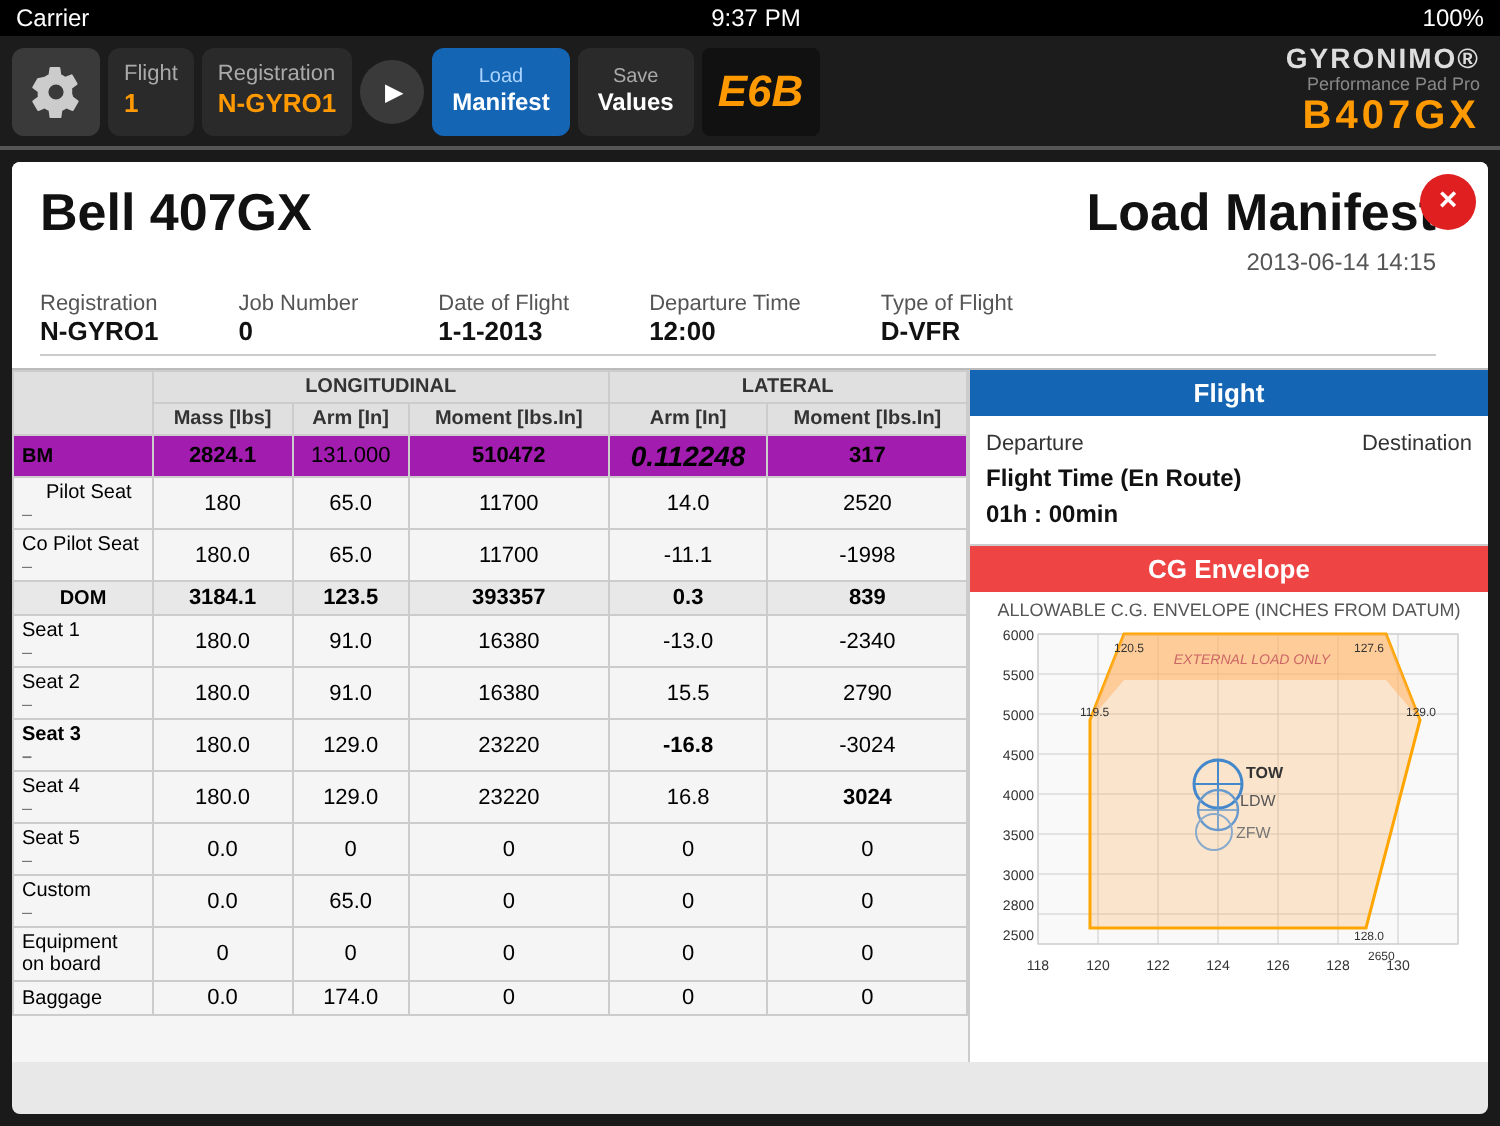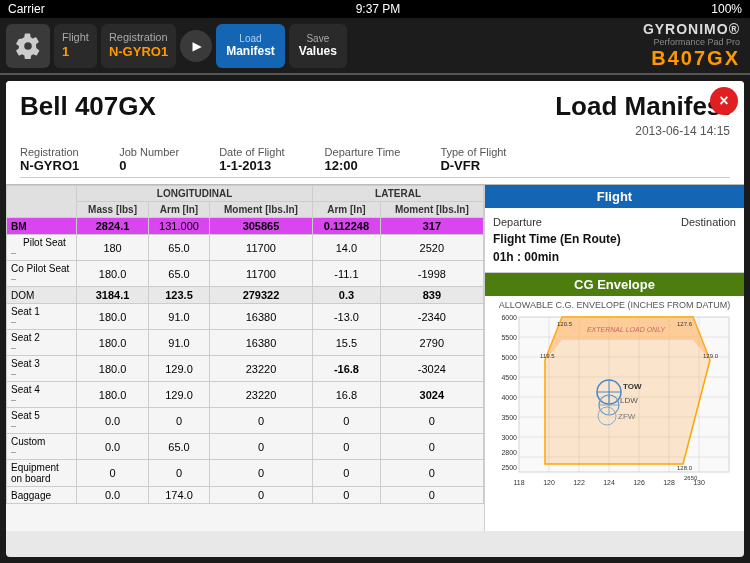--- a/index.html
+++ b/index.html
@@ -71,21 +71,21 @@
 
     
     #close-btn {
       position: absolute; top: 6px; right: 6px; width: 28px; height: 28px;
       background: #e02020; border-radius: 50%; display: flex; align-items: center;
       justify-content: center; cursor: pointer; z-index: 10; color: #fff; font-size: 16px; font-weight: bold;
     }
 
     
     #doc-header {
-      background: #fff; padding: 10px 14px 6px 14px;
+      background: #fff; padding: 10px 26px 6px 14px;
       border-bottom: 1px solid #bbb;
     }
     #doc-title-row {
       display: flex; justify-content: space-between; align-items: flex-start;
     }
     #bell-title { font-size: 26px; font-weight: bold; color: #111; }
     #load-manifest-title { font-size: 26px; font-weight: bold; color: #111; text-align: right; }
     #date-stamp { font-size: 12px; color: #555; text-align: right; margin-top: 2px; }
 
     #meta-row {
@@ -108,41 +108,41 @@
     table {
       width: 100%; border-collapse: collapse; font-size: 11px;
     }
     th, td {
       border: 1px solid #ccc; padding: 2px 4px; text-align: center;
     }
     th { background: #e0e0e0; font-size: 10px; }
     .col-header-group th {
       font-size: 10px; color: #333;
     }
-    .row-bm td { background: #d946ef; font-weight: bold; }
+    .row-bm td { background: #a21caf; font-weight: bold; }
     .row-dom td { background: #e8e8e8; font-weight: bold; }
 
     
     #right-panel {
       width: 260px; background: #f0f0f0; border-left: 1px solid #ccc;
       display: flex; flex-direction: column;
     }
     #flight-section {
       background: #1565b5; color: #fff; padding: 4px 8px; font-size: 13px; font-weight: bold;
       text-align: center;
     }
     #flight-info {
       background: #fff; padding: 8px; border-bottom: 1px solid #ccc;
     }
     .flight-row { display: flex; justify-content: space-between; margin-bottom: 4px; }
     .flight-col { font-size: 11px; color: #333; }
     .flight-time { font-size: 12px; font-weight: bold; color: #111; margin-top: 4px; }
 
     #cg-section {
-      background: #4d7c0f; color: #fff; padding: 4px 8px; font-size: 13px; font-weight: bold;
+      background: #ef4444; color: #fff; padding: 4px 8px; font-size: 13px; font-weight: bold;
       text-align: center;
     }
     #cg-envelope {
       background: #fff; flex: 1; position: relative; overflow: hidden;
       padding: 4px;
     }
     #cg-title { font-size: 9px; color: #555; text-align: center; margin-bottom: 2px; }
 
     
     #table-area::-webkit-scrollbar { width: 6px; height: 6px; }
@@ -187,20 +187,23 @@
   <div class="nav-active">
     <div class="top-label">Load</div>
     <div class="bot-label">Manifest</div>
   </div>
 
   <div class="nav-save">
     <div class="top-label">Save</div>
     <div class="bot-label">Values</div>
   </div>
 
+  <div id="e6b-logo">
+    <span style="color:#f90;font-size:22px;font-weight:900;font-style:italic;">E6B</span>
+  </div>
 
   <div id="gyronimo-logo">
     <div style="display:flex;align-items:baseline;gap:4px;">
       <span style="color:#ddd;font-size:14px;font-weight:bold;letter-spacing:1px;">GYRONIMO®</span>
     </div>
     <div style="color:#888;font-size:9px;text-align:right;">Performance Pad Pro</div>
     <div style="color:#f90;font-size:20px;font-weight:900;letter-spacing:2px;">B407GX</div>
   </div>
 </div>
 
@@ -255,22 +258,22 @@
             <th>Moment [lbs.In]</th>
             <th>Arm [In]</th>
             <th>Moment [lbs.In]</th>
           </tr>
         </thead>
         <tbody id="table-body">
         <tr class="row-bm">
               <td style="text-align: left; font-weight: bold; font-size: 10px;">BM</td>
               <td style="font-weight: bold; font-size: 11px;">2824.1</td>
               <td style="font-weight: normal; font-size: 11px;">131.000</td>
-              <td style="font-weight: bold; font-size: 11px;">305865</td>
-              <td style="font-weight: bold; font-size: 11px;">0.112248</td>
+              <td style="font-weight: bold; font-size: 11px;">510472</td>
+              <td style="font-weight: bold; font-size: 14px; font-style: italic;">0.112248</td>
               <td style="font-weight: bold; font-size: 11px;">317</td>
             </tr>
             <tr>
               <td style="text-align: left; font-weight: normal;">
                 <div style="font-size:10px;margin-left:12px;">Pilot Seat</div>
                 <div style="font-size:9px;color:#777;">–</div>
               </td>
               <td style="font-weight: normal; font-size: 11px;">180</td>
               <td style="font-weight: normal; font-size: 11px;">65.0</td>
               <td style="font-weight: normal; font-size: 11px;">11700</td>
@@ -282,24 +285,24 @@
                 <div style="font-size:10px;">Co Pilot Seat</div>
                 <div style="font-size:9px;color:#777;">–</div>
               </td>
               <td style="font-weight: normal; font-size: 11px;">180.0</td>
               <td style="font-weight: normal; font-size: 11px;">65.0</td>
               <td style="font-weight: normal; font-size: 11px;">11700</td>
               <td style="font-weight: normal; font-size: 11px;">-11.1</td>
               <td style="font-weight: normal; font-size: 11px;">-1998</td>
             </tr>
             <tr class="row-dom">
-              <td style="text-align: left; font-weight: normal; font-size: 10px;">DOM</td>
+              <td style="text-align: center; font-weight: bold; font-size: 10px;">DOM</td>
               <td style="font-weight: bold; font-size: 11px;">3184.1</td>
               <td style="font-weight: bold; font-size: 11px;">123.5</td>
-              <td style="font-weight: bold; font-size: 11px;">279322</td>
+              <td style="font-weight: bold; font-size: 11px;">393357</td>
               <td style="font-weight: bold; font-size: 11px;">0.3</td>
               <td style="font-weight: bold; font-size: 11px;">839</td>
             </tr>
             <tr>
               <td style="text-align: left; font-weight: normal;">
                 <div style="font-size:10px;">Seat 1</div>
                 <div style="font-size:9px;color:#777;">–</div>
               </td>
               <td style="font-weight: normal; font-size: 11px;">180.0</td>
               <td style="font-weight: normal; font-size: 11px;">91.0</td>
@@ -312,21 +315,21 @@
                 <div style="font-size:10px;">Seat 2</div>
                 <div style="font-size:9px;color:#777;">–</div>
               </td>
               <td style="font-weight: normal; font-size: 11px;">180.0</td>
               <td style="font-weight: normal; font-size: 11px;">91.0</td>
               <td style="font-weight: normal; font-size: 11px;">16380</td>
               <td style="font-weight: normal; font-size: 11px;">15.5</td>
               <td style="font-weight: normal; font-size: 11px;">2790</td>
             </tr>
             <tr>
-              <td style="text-align: left; font-weight: normal;">
+              <td style="text-align: left; font-weight: bold;">
                 <div style="font-size:10px;">Seat 3</div>
                 <div style="font-size:9px;color:#777;">–</div>
               </td>
               <td style="font-weight: normal; font-size: 11px;">180.0</td>
               <td style="font-weight: normal; font-size: 11px;">129.0</td>
               <td style="font-weight: normal; font-size: 11px;">23220</td>
               <td style="font-weight: bold; font-size: 11px;">-16.8</td>
               <td style="font-weight: normal; font-size: 11px;">-3024</td>
             </tr>
             <tr>

